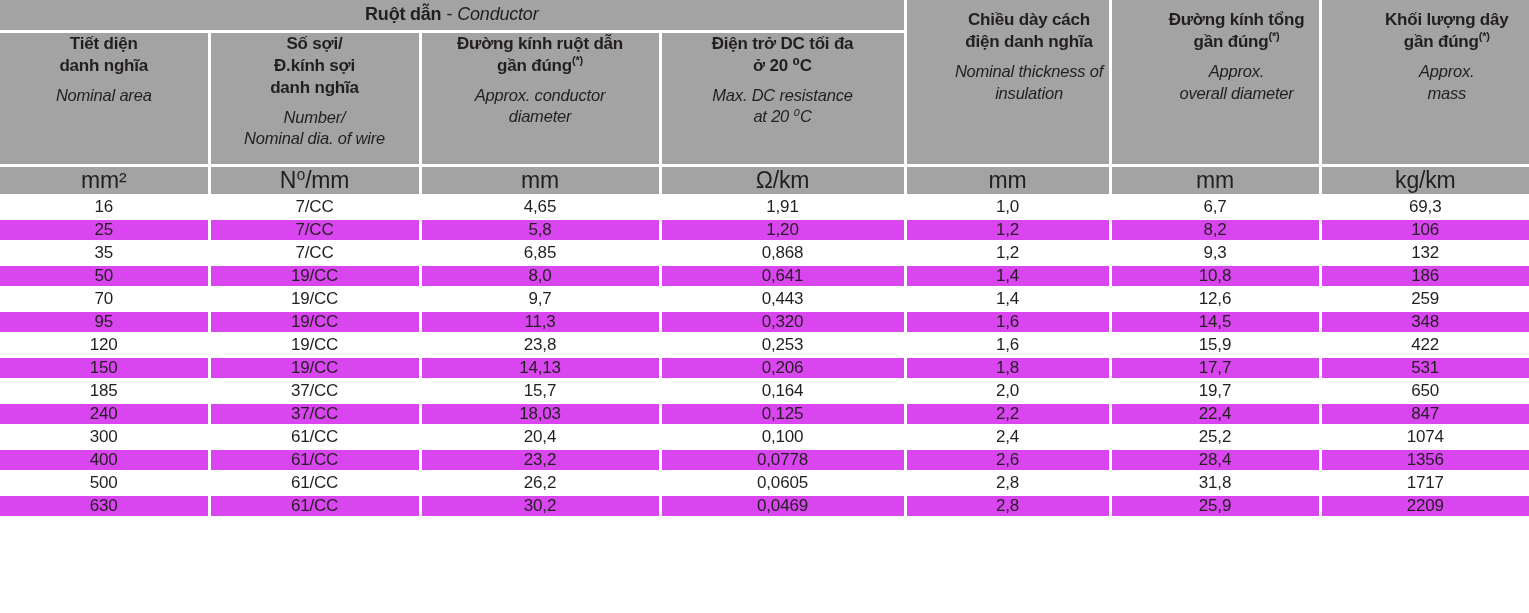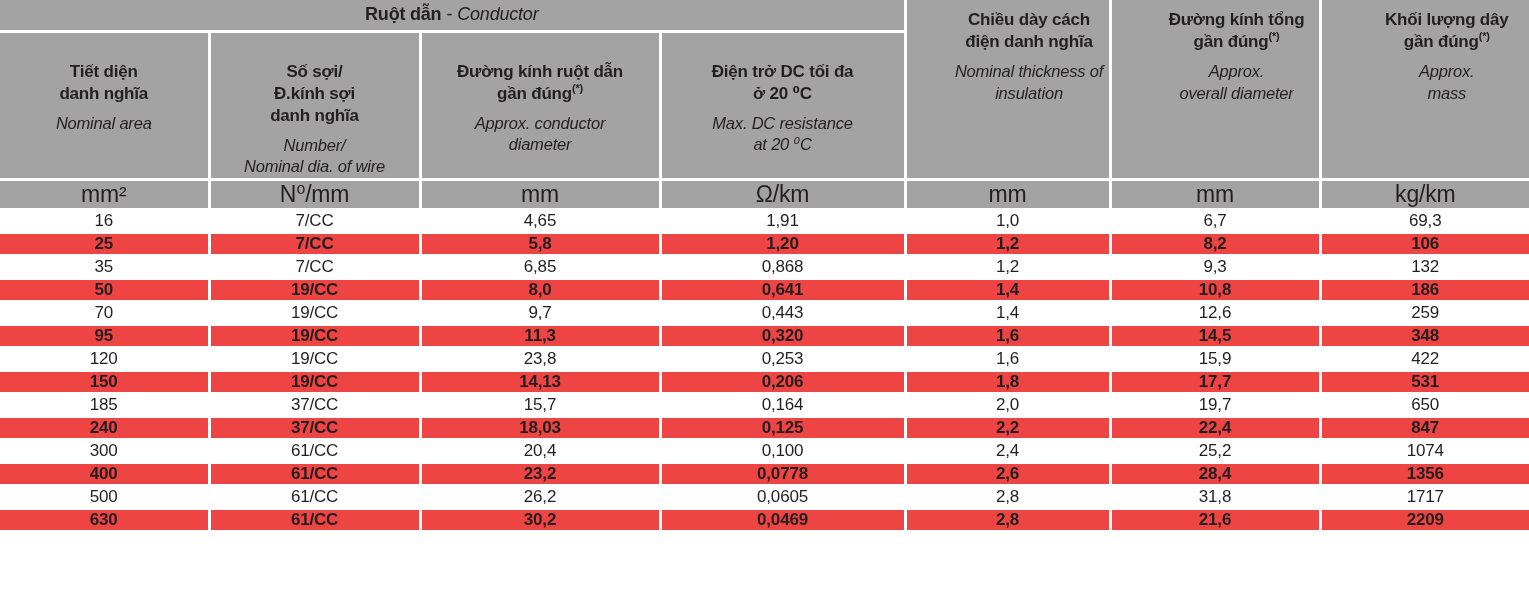--- a/index.html
+++ b/index.html
@@ -32,21 +32,21 @@
   .last-col  { border-right: 0; }
   tbody tr:last-child td { border-bottom: 0; text-align: center; }
 
   .group-row { height: 31px; }
   .group-cell { font-size: 18px; vertical-align: middle; }
   .group-vi { font-weight: bold; }
   .group-sep { margin: 0 5px; }
   .group-en { font-style: italic; }
 
   .sub-row { height: 134px; }
-  .sub-row th { vertical-align: top; padding-top: 28px; }
+  .sub-row th { vertical-align: top; padding-top: 0; }
   th.tall-header { vertical-align: top; padding-top: 9px; padding-left: 43px; }
 
   .hvi {
     font-weight: bold;
     font-size: 17px;
     line-height: 1.3;
     white-space: pre-line;
   }
   .hen {
     font-style: italic;
@@ -64,21 +64,21 @@
 
   .units-row { height: 30px; }
   .units-row td { font-size: 23px; vertical-align: middle; }
 
   tbody tr { height: 19px; }
   tbody td {
     font-size: 17px;
     background: #ffffff;
     vertical-align: middle;
   }
-  tbody tr.stripe td { background: #ef4444; font-weight: bold; }
+  tbody tr.stripe td { background: #d946ef; }
 </style>
 </head>
 <body>
 
 <table class="spec">
   <colgroup>
     <col style="width:209px">
     <col style="width:211px">
     <col style="width:240px">
     <col style="width:245px">
@@ -263,17 +263,17 @@
         <td>2,8</td>
         <td>31,8</td>
         <td class="last-col">1717</td>
       </tr>
       <tr class="stripe">
         <td class="first-col">630</td>
         <td>61/CC</td>
         <td>30,2</td>
         <td>0,0469</td>
         <td>2,8</td>
-        <td>21,6</td>
+        <td>25,9</td>
         <td class="last-col">2209</td>
       </tr>
     </tbody>
 </table>
 
 </body></html>

